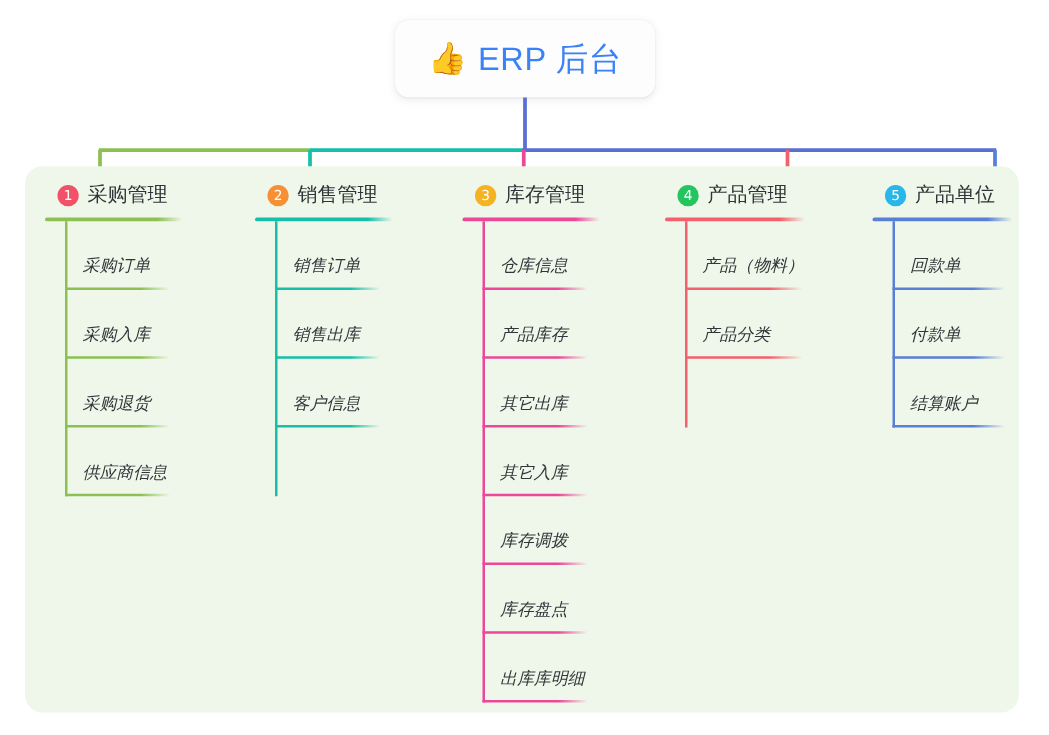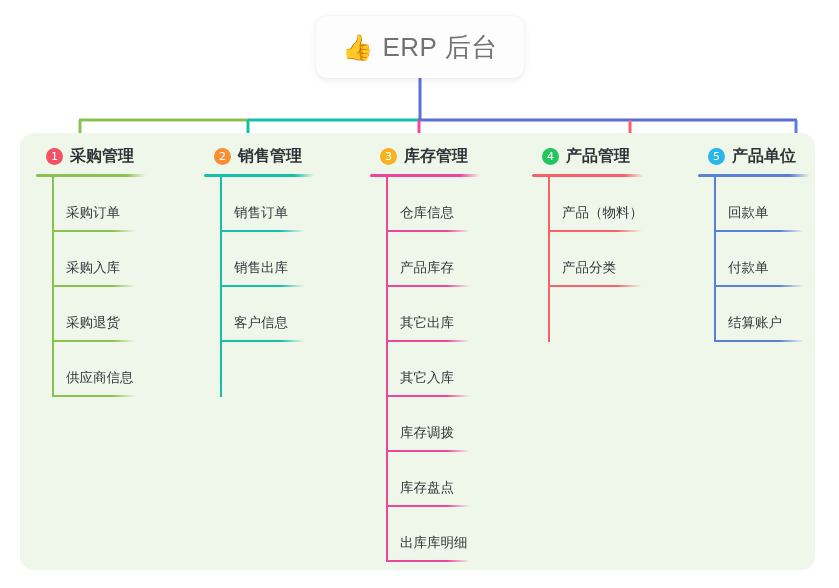--- a/index.html
+++ b/index.html
@@ -38,21 +38,21 @@
     gap: 9px;
     box-sizing: border-box;
   }
   .title-emoji {
     font-size: 25px;
     line-height: 1;
     color: #f5b63c;
   }
   .title-text {
     font-size: 26px;
-    color: #737373;
+    color: #3b82f6;
     letter-spacing: .5px;
     white-space: nowrap;
   }
 
   
   .connector-svg {
     position: absolute;
     left: 0; top: 0;
     width: 839px;
     height: 588px;
@@ -92,31 +92,31 @@
     font-size: 11px;
     line-height: 17px;
     text-align: center;
     flex: 0 0 auto;
     font-family: "DejaVu Sans", sans-serif;
   }
   .col-title {
     font-size: 16px;
     color: #2f3236;
     white-space: nowrap;
-    font-weight: bold;
   }
   .col-header-rule {
     height: 3px;
     margin-top: 6px;
     border-radius: 2px;
   }
 
   .col-body {
     position: relative;
     margin-top: 0;
+    font-style: italic;
   }
   .spine {
     position: absolute;
     left: 16px;
     top: 0;
     width: 2px;
   }
   .leaf {
     position: relative;
     height: 55px;

